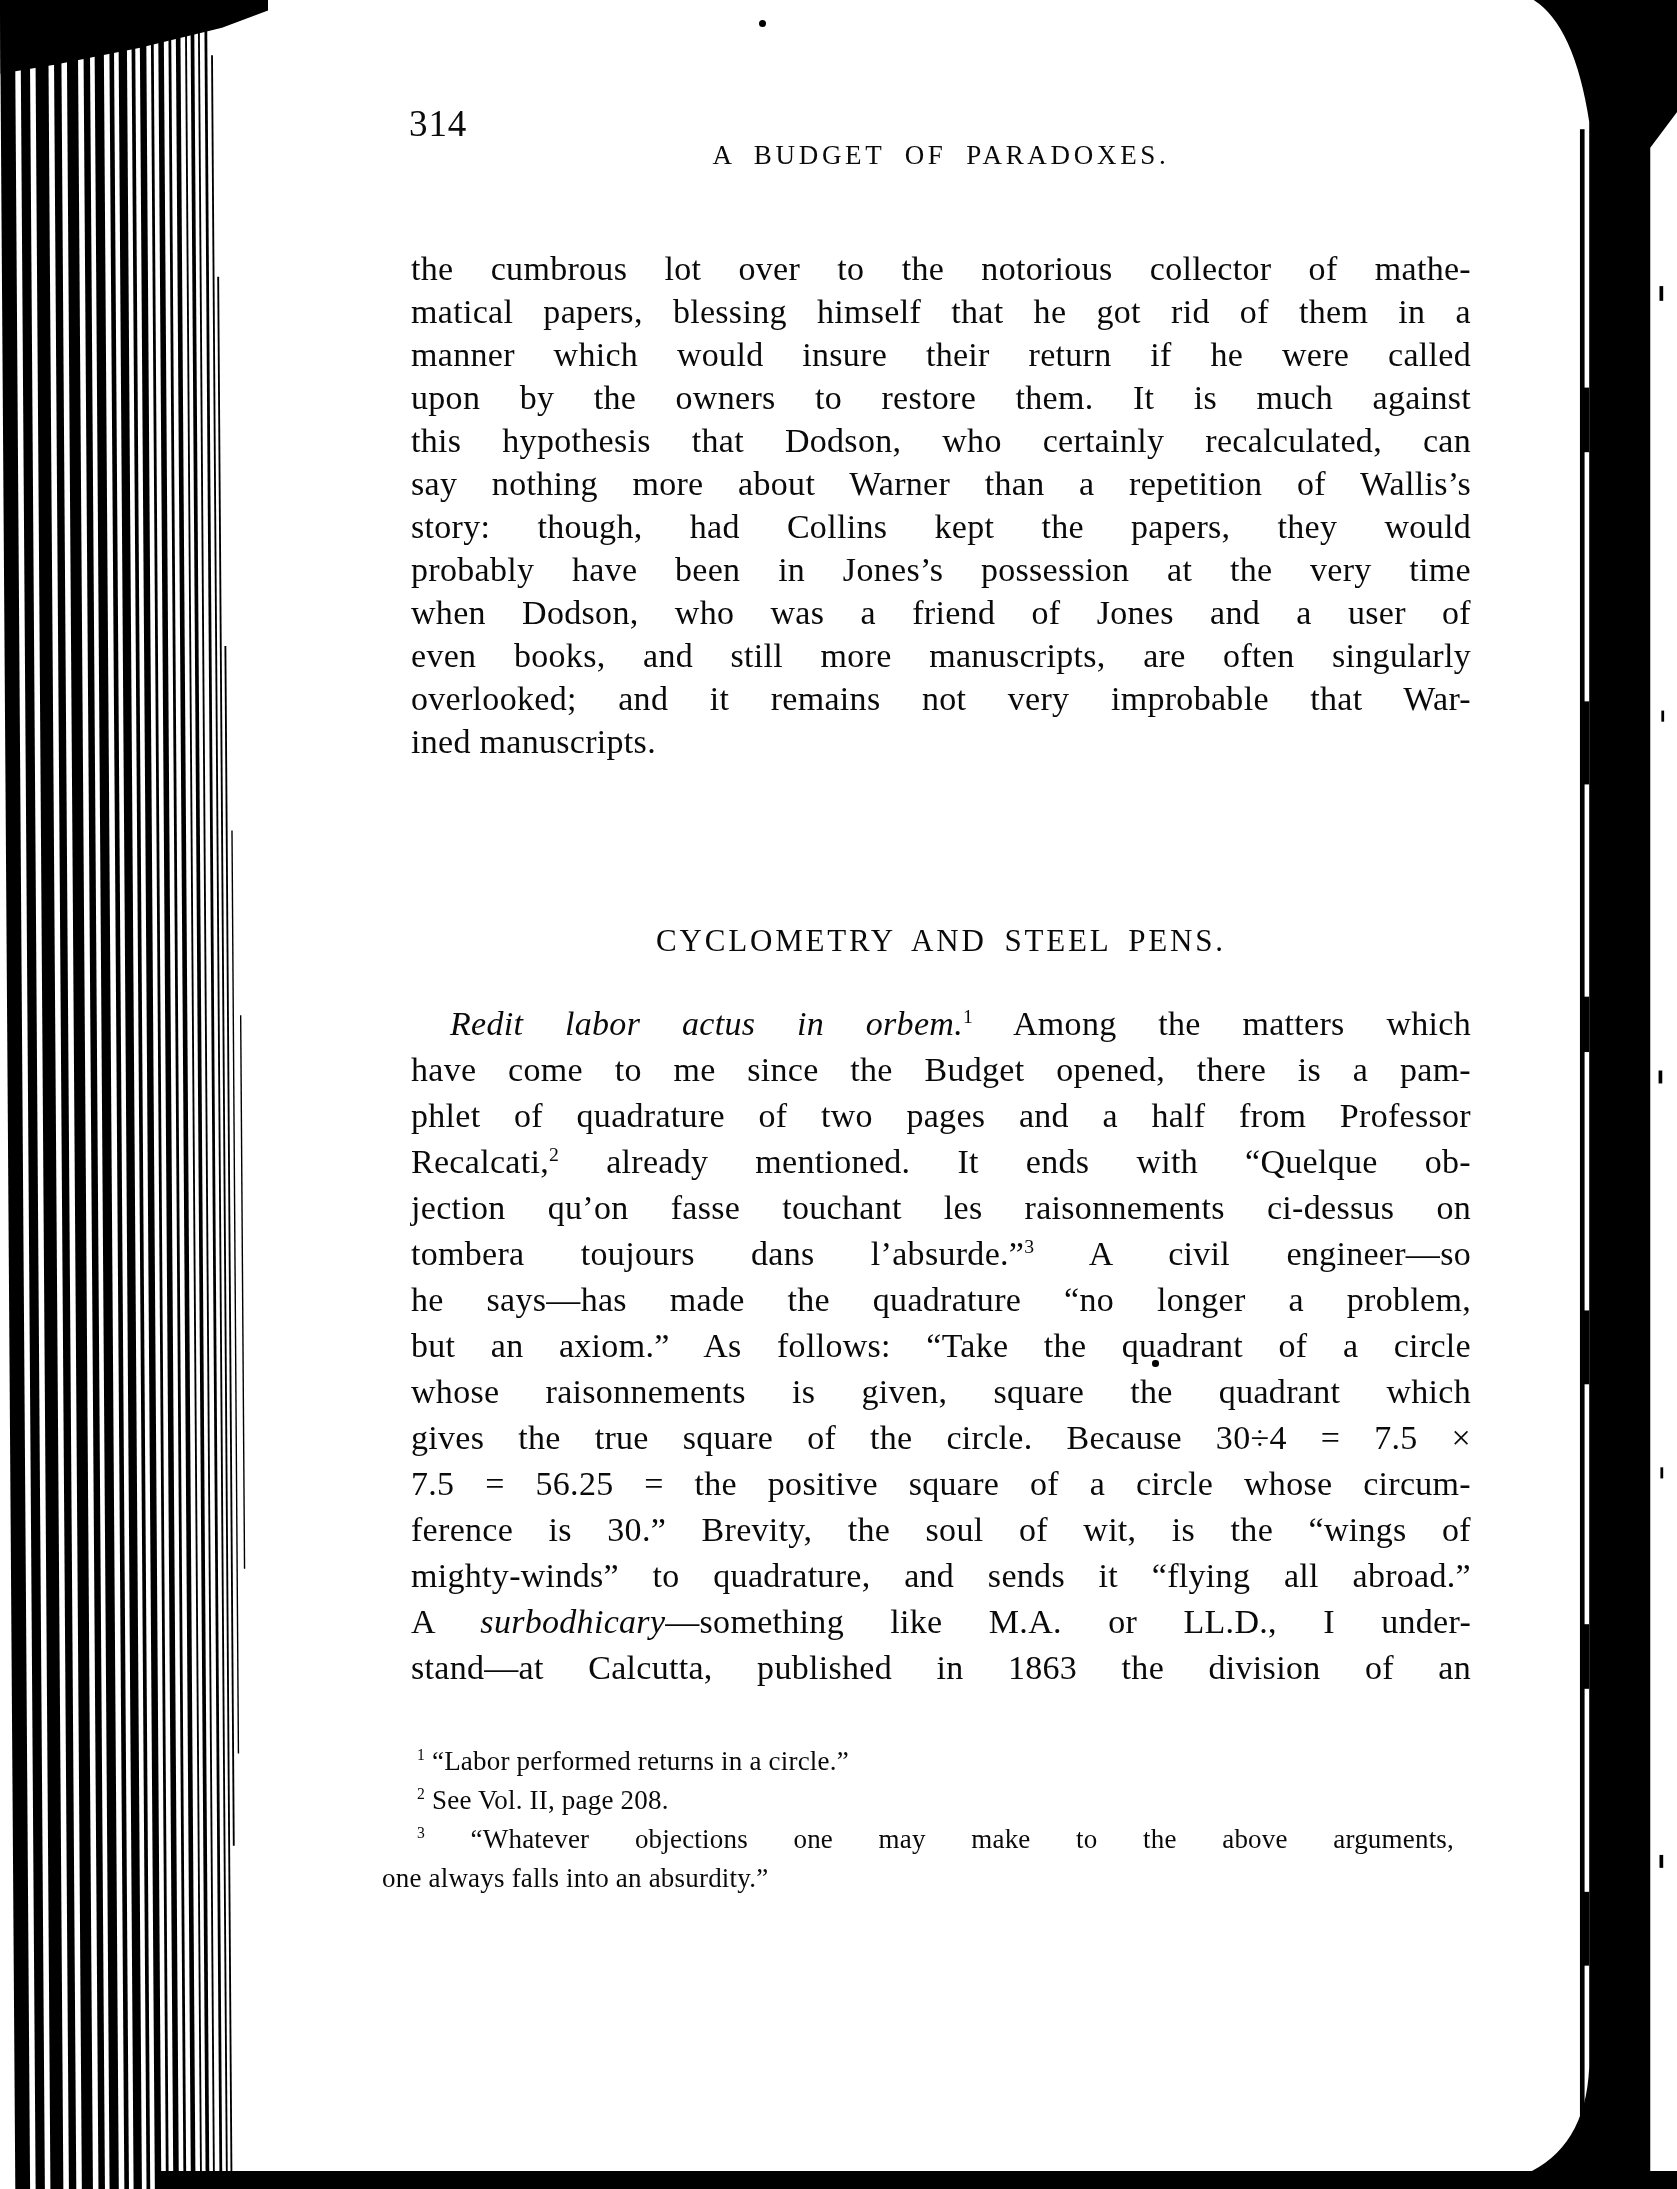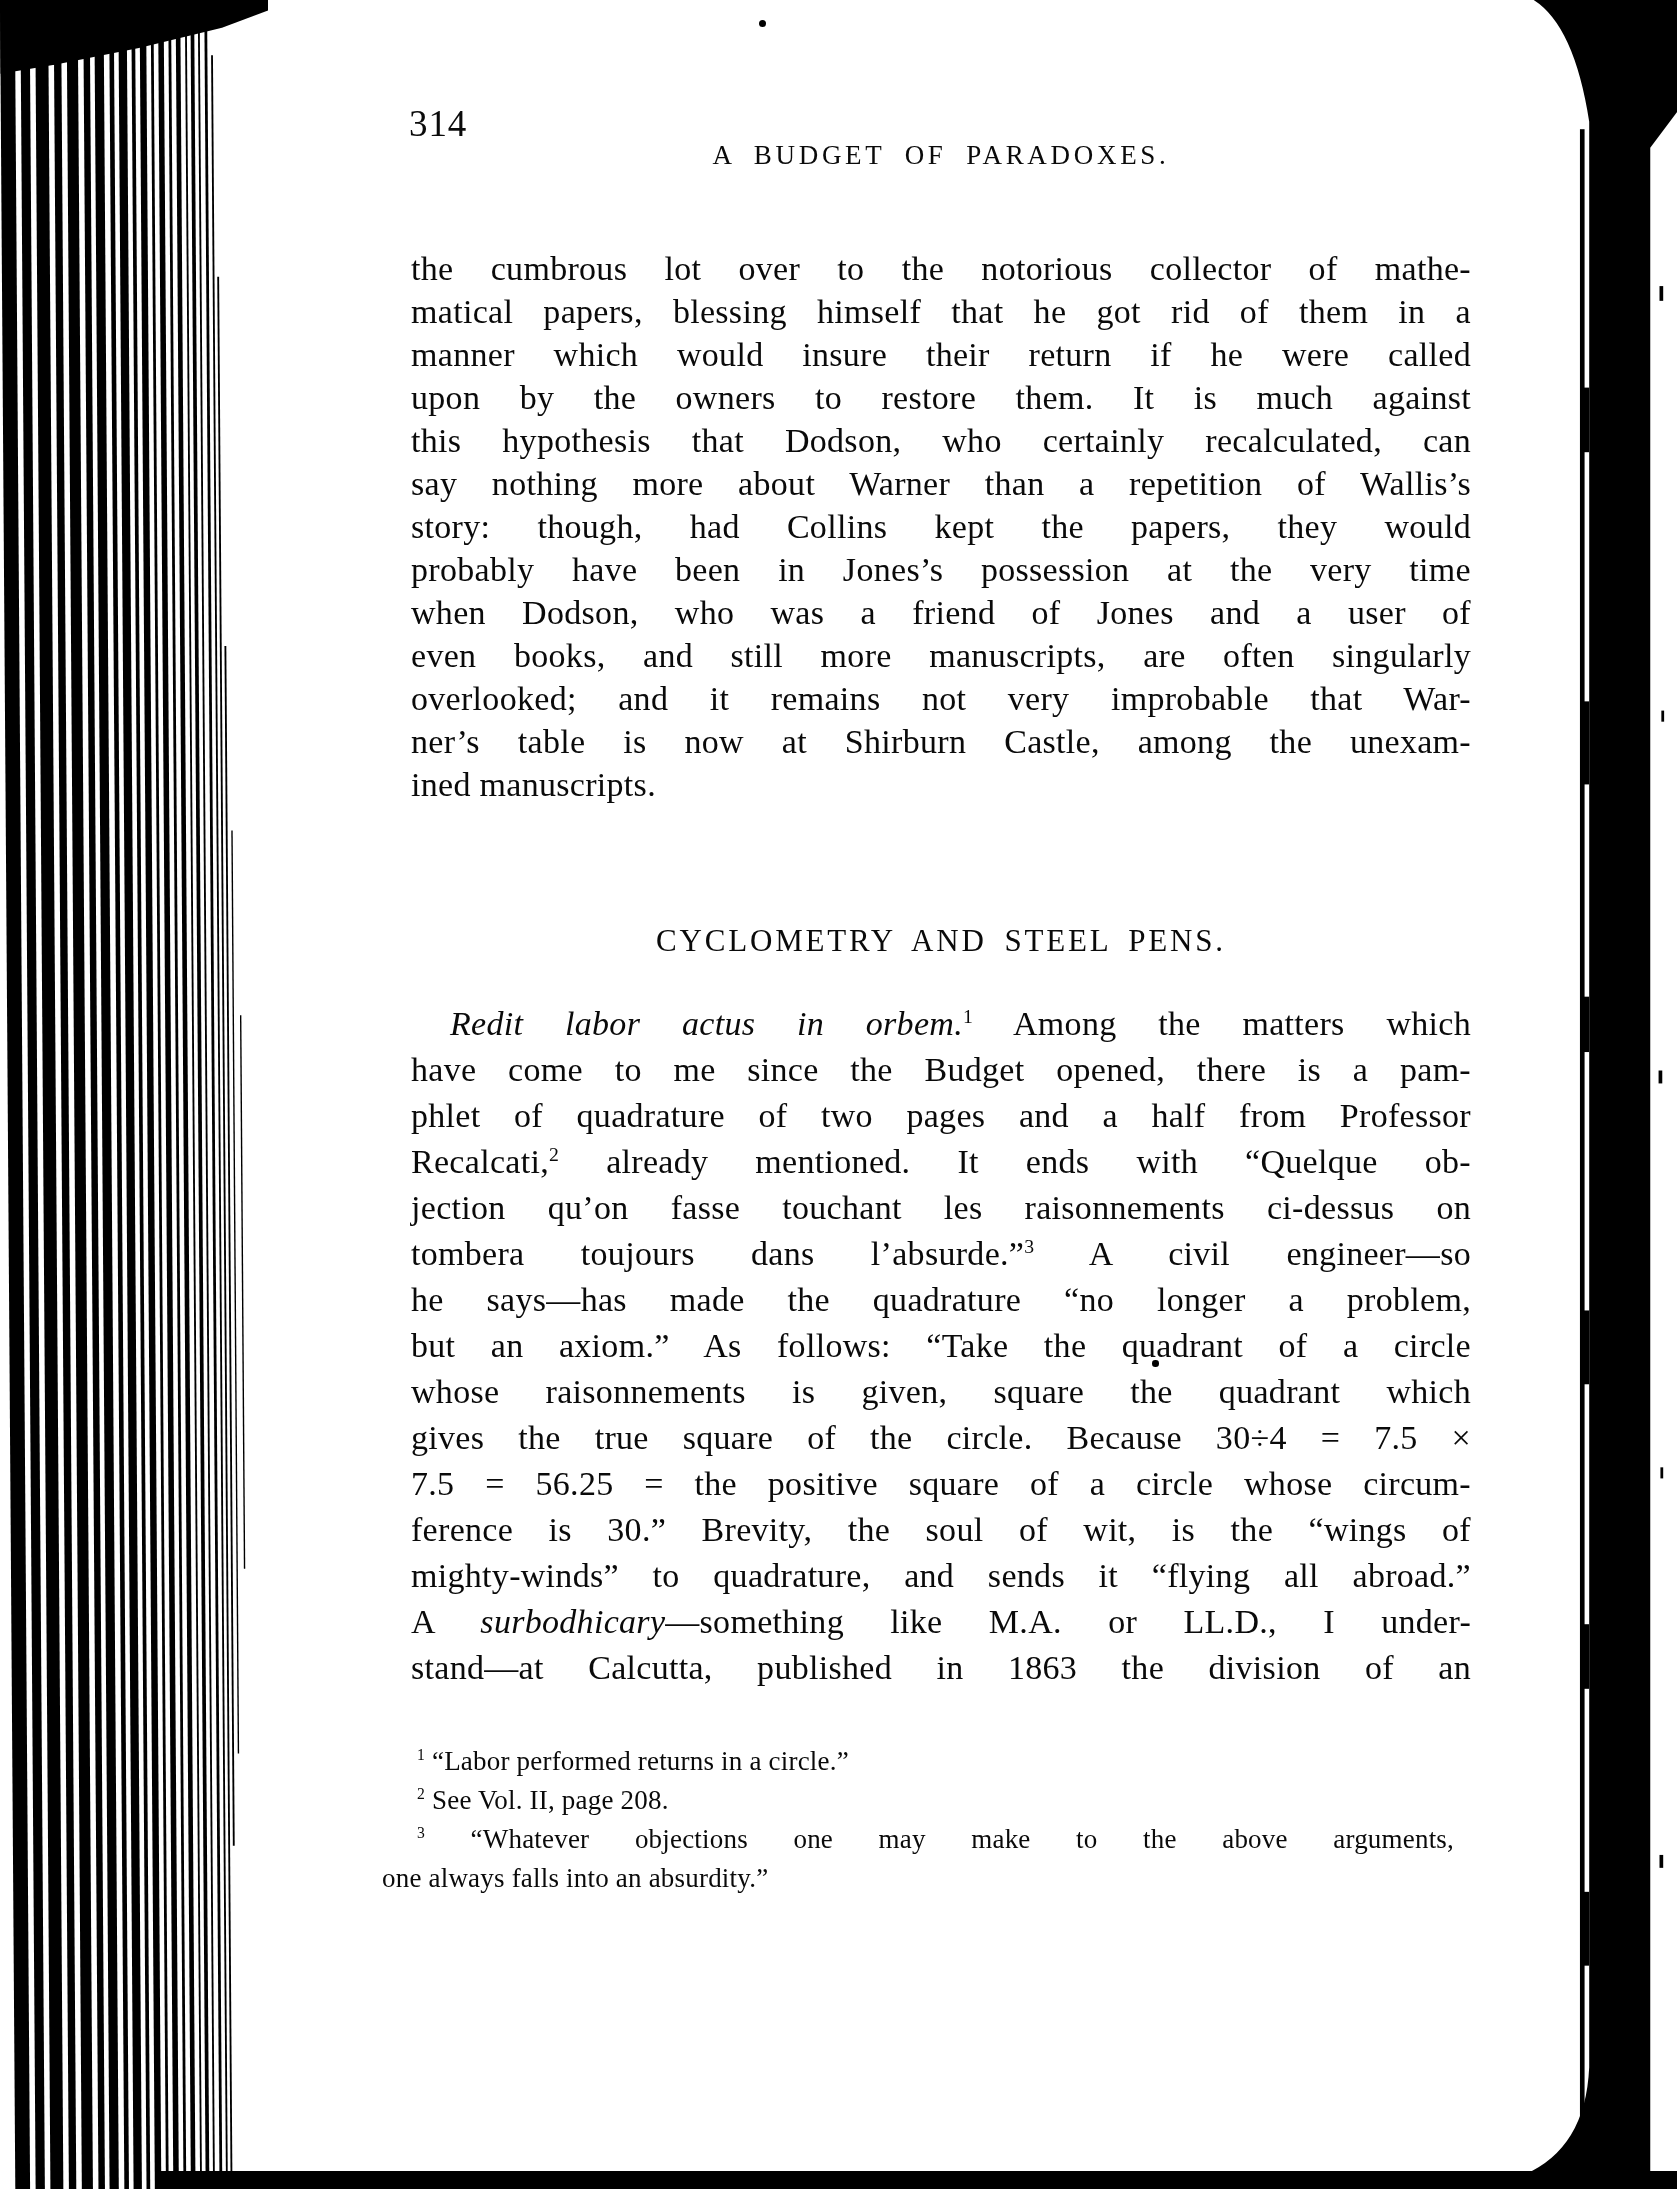--- a/index.html
+++ b/index.html
@@ -117,21 +117,20 @@
       <div class="tline"><span>matical papers, blessing himself that he got rid of them in a</span></div>
       <div class="tline"><span>manner which would insure their return if he were called</span></div>
       <div class="tline"><span>upon by the owners to restore them.  It is much against</span></div>
       <div class="tline"><span>this hypothesis that Dodson, who certainly recalculated, can</span></div>
       <div class="tline"><span>say nothing more about Warner than a repetition of Wallis’s</span></div>
       <div class="tline"><span>story:  though, had Collins kept the papers, they would</span></div>
       <div class="tline"><span>probably have been in Jones’s possession at the very time</span></div>
       <div class="tline"><span>when Dodson, who was a friend of Jones and a user of</span></div>
       <div class="tline"><span>even books, and still more manuscripts, are often singularly</span></div>
       <div class="tline"><span>overlooked; and it remains not very improbable that War-</span></div>
-      <div class="tline"><span>ner’s table is now at Shirburn Castle, among the unexam-</span></div>
       <div class="tline nj"><span>ined manuscripts.</span></div>
     </div>
 
   <div class="section-heading">CYCLOMETRY AND STEEL PENS.</div>
 
   <div class="para2">
       <div class="tline ind"><span class="it">Redit labor actus in orbem.</span><sup>1</sup><span>  Among the matters which</span></div>
       <div class="tline"><span>have come to me since the Budget opened, there is a pam-</span></div>
       <div class="tline"><span>phlet of quadrature of two pages and a half from Professor</span></div>
       <div class="tline"><span>Recalcati,</span><sup>2</sup><span> already mentioned.  It ends with “Quelque ob-</span></div>

